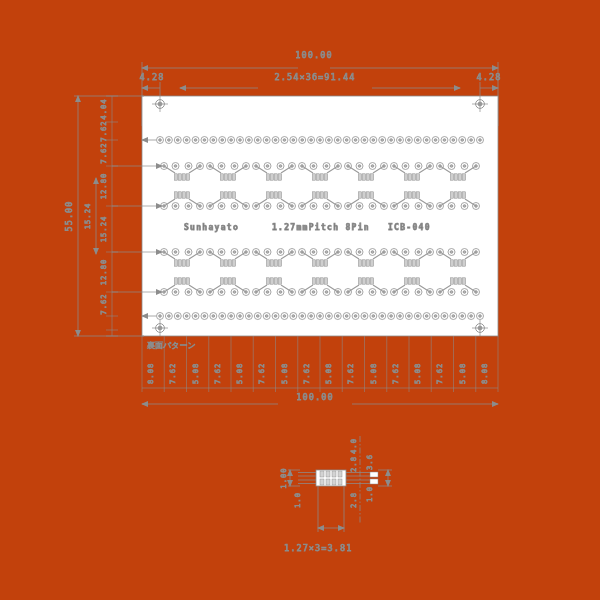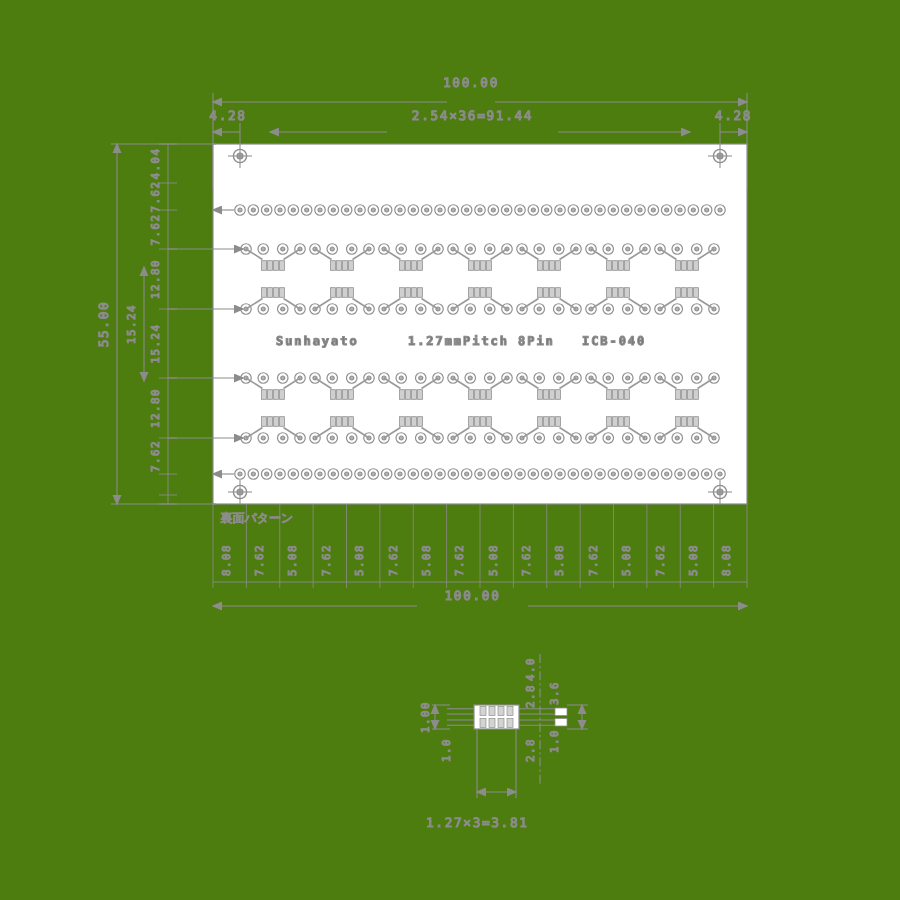--- a/index.html
+++ b/index.html
@@ -1,18 +1,18 @@
 <!DOCTYPE html>
 <html><head>
 <meta charset="utf-8">
 <style>
   html,body{margin:0;padding:0;background:#ffffff;}
   body{width:600px;height:600px;overflow:hidden;
        font-family:"DejaVu Sans Mono","Liberation Mono",monospace;}
-  #root{position:relative;width:600px;height:600px;background:#4d7c0f;}
+  #root{position:relative;width:600px;height:600px;background:#c2410c;}
   svg{display:block;}
   .dimtxt{font-family:"DejaVu Sans Mono","Liberation Mono",monospace;
           font-size:8.5px;fill:#7d7d7d;letter-spacing:1.1px;}
   .dimtxt-s{font-family:"DejaVu Sans Mono","Liberation Mono",monospace;
           font-size:7.2px;fill:#8a8a8a;letter-spacing:1px;}
   .silk{font-family:"DejaVu Sans Mono","Liberation Mono",monospace;
         font-size:8px;fill:#6f6f6f;letter-spacing:1.3px;font-weight:bold;}
   .jp{font-family:"DejaVu Sans","Liberation Sans",sans-serif;
       font-size:8px;fill:#6a6a6a;}
 </style>

